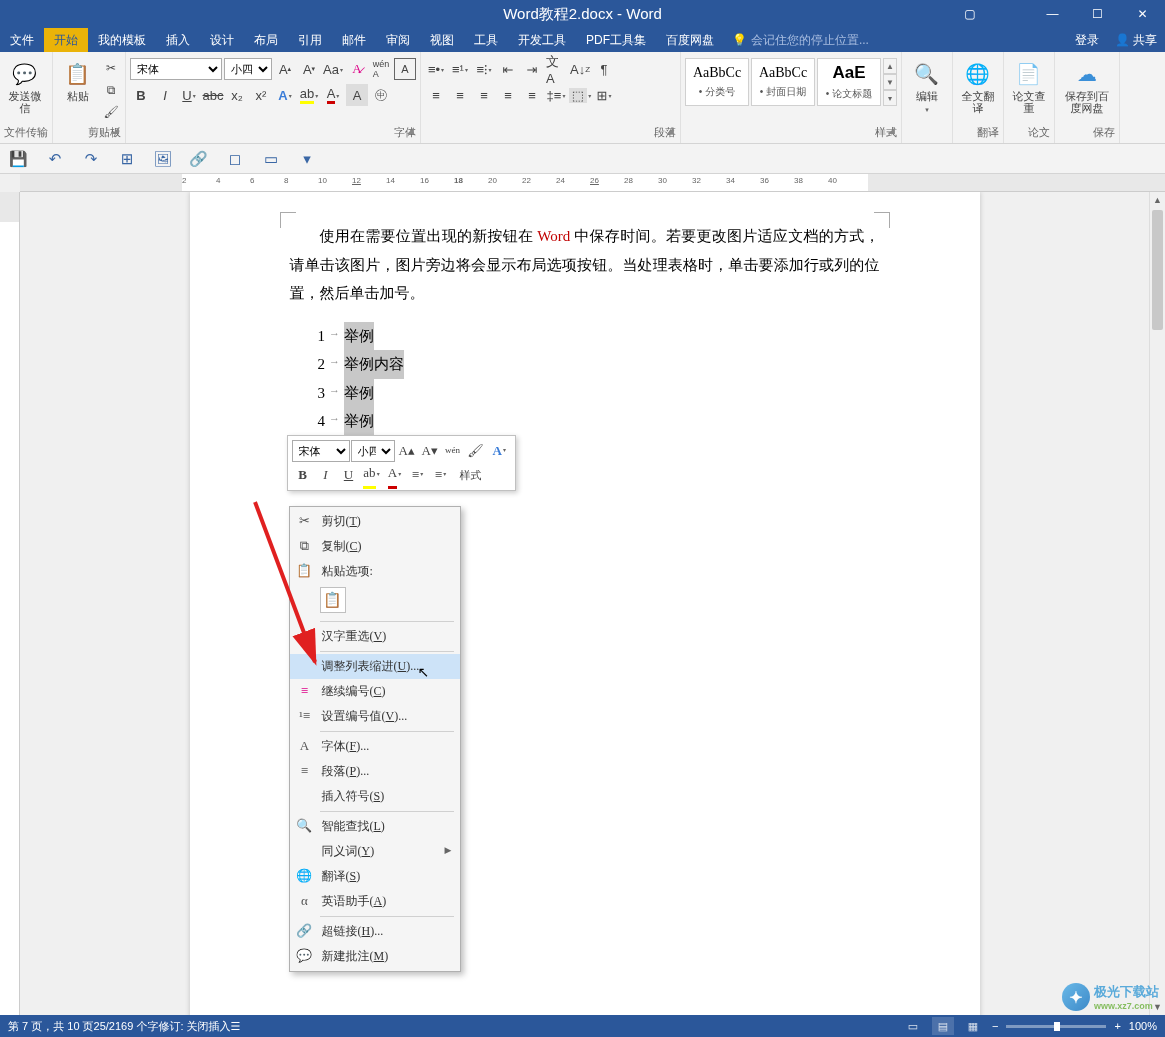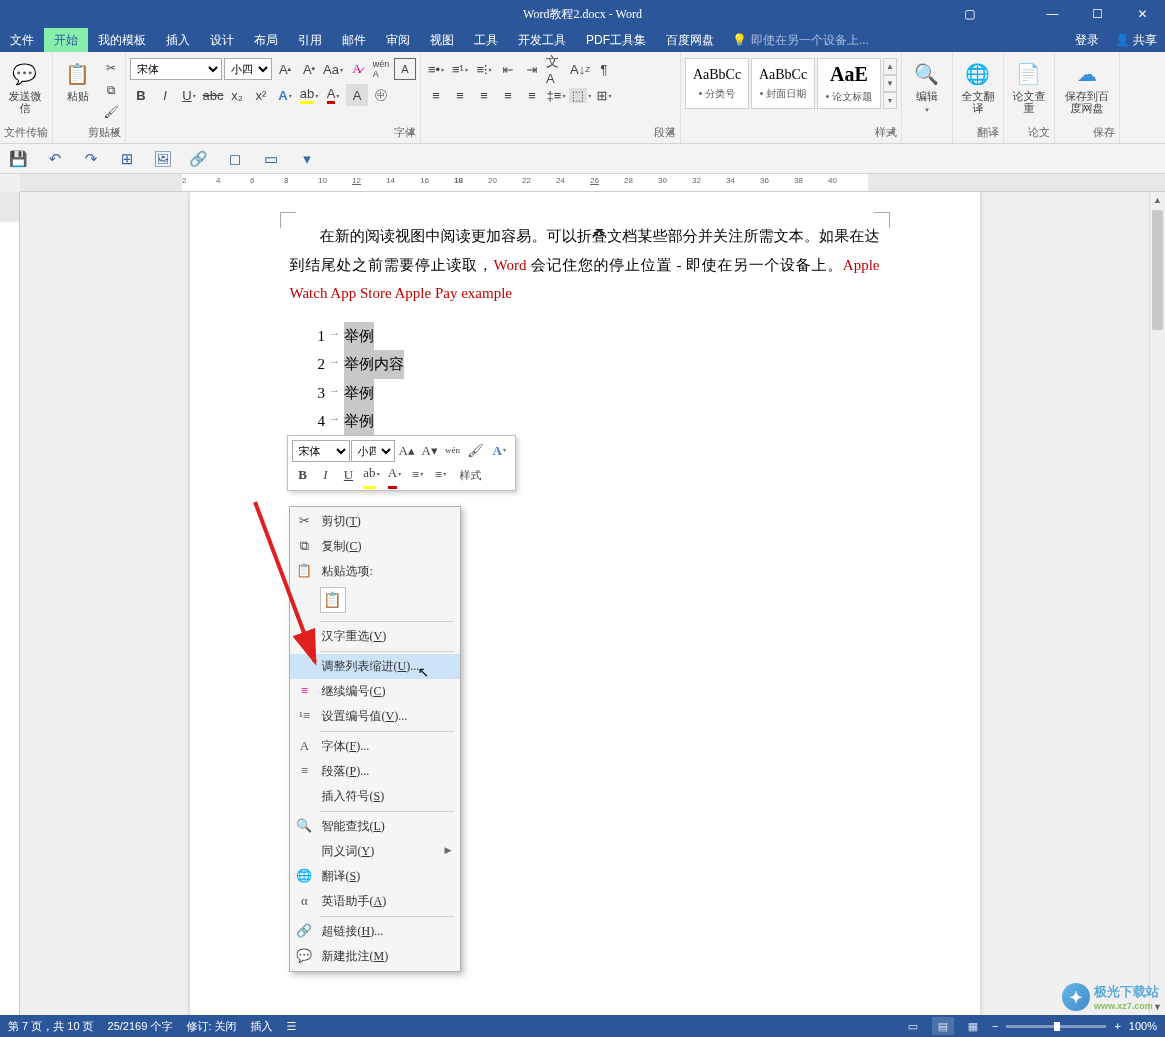--- a/index.html
+++ b/index.html
@@ -1,28 +1,28 @@
 <!DOCTYPE html>
 <html><head>
 <meta charset="utf-8">
 <style>
 * { margin: 0; padding: 0; box-sizing: border-box; }
 body { font-family: "Microsoft YaHei", "Segoe UI", sans-serif; font-size: 12px; background: #fff; overflow: hidden; width: 1165px; height: 1037px; position: relative; }
 
 
 .titlebar { height: 28px; background: #2b579a; color: #fff; display: flex; align-items: center; position: relative; }
-.titlebar .title { position: absolute; left: 50%; transform: translateX(-50%); font-size: 12px; font-family: Liberation Serif, serif; }
+.titlebar .title { position: absolute; left: 50%; transform: translateX(-50%); font-size: 15px; }
 .titlebar .win-controls { position: absolute; right: 0; display: flex; }
 .titlebar .win-controls .wc { width: 45px; height: 28px; display: flex; align-items: center; justify-content: center; cursor: pointer; }
 .titlebar .ribbon-state { position: absolute; right: 180px; width: 30px; text-align: center; }
 
 
 .menubar { height: 24px; background: #2b579a; display: flex; align-items: stretch; color: #fff; font-size: 12px; }
 .menubar .tab { padding: 0 10px; display: flex; align-items: center; cursor: pointer; white-space: nowrap; }
-.menubar .tab.active { background: #86efac; color: #2b579a; }
+.menubar .tab.active { background: #eab308; color: #2b579a; }
 .menubar .tellme { color: #a8bde0; margin-left: 8px; display: flex; align-items: center; gap: 4px; }
 .menubar .right { margin-left: auto; display: flex; }
 .menubar .right .tab { padding: 0 8px; }
 
 
 .ribbon { height: 92px; background: #f3f3f3; border-bottom: 1px solid #d4d4d4; display: flex; }
 .ribbon-group { border-right: 1px solid #e0e0e0; display: flex; flex-direction: column; padding: 2px 4px; }
 .ribbon-group .group-body { flex: 1; display: flex; align-items: flex-start; gap: 2px; padding-top: 4px; }
 .ribbon-group .group-label { height: 16px; font-size: 11px; color: #666; text-align: right; position: relative; }
 .ribbon-group .group-label .launcher { position: absolute; right: 2px; top: 0; font-size: 9px; color: #888; cursor: pointer; }
@@ -92,21 +92,21 @@
 
 
 .red-arrow { position: absolute; pointer-events: none; }
 
 
 .vscroll { position: absolute; right: 0; top: 18px; bottom: 0; width: 16px; background: #f0f0f0; border-left: 1px solid #ddd; }
 .vscroll .arr { height: 16px; display: flex; align-items: center; justify-content: center; font-size: 9px; color: #666; }
 .vscroll .thumb { position: absolute; left: 2px; right: 2px; top: 18px; height: 120px; background: #c8c8c8; border-radius: 2px; }
 
 
-.statusbar { position: absolute; bottom: 0; left: 0; right: 0; height: 22px; background: #2b579a; color: #fff; display: flex; align-items: center; font-size: 11px; padding: 0 8px; gap: 14px; }
+.statusbar { position: absolute; bottom: 0; left: 0; right: 0; height: 22px; background: #2b579a; color: #fff; display: flex; align-items: center; font-size: 11px; padding: 0 8px; }
 .statusbar .right { margin-left: auto; display: flex; align-items: center; gap: 8px; }
 .statusbar .viewbtn { width: 22px; height: 18px; display: flex; align-items: center; justify-content: center; cursor: pointer; opacity: 0.8; }
 .statusbar .viewbtn.active { background: rgba(255,255,255,0.2); }
 .statusbar .zoom-slider { width: 100px; height: 3px; background: rgba(255,255,255,0.4); position: relative; }
 .statusbar .zoom-slider .zthumb { position: absolute; left: 48px; top: -3px; width: 6px; height: 9px; background: #fff; }
 
 
 .watermark { position: absolute; right: 6px; bottom: 26px; display: flex; align-items: center; gap: 4px; font-size: 13px; color: #4aa3d8; font-weight: bold; opacity: 0.9; }
 .watermark .wlogo { width: 28px; height: 28px; border-radius: 50%; background: linear-gradient(135deg,#5bb3e8,#2a7fc4); display: flex; align-items: center; justify-content: center; color: #fff; font-size: 16px; }
 .watermark .sub { font-size: 9px; color: #7ab850; }
@@ -134,21 +134,21 @@
   <div class="tab">引用</div>
   <div class="tab">邮件</div>
   <div class="tab">审阅</div>
   <div class="tab">视图</div>
   <div class="tab">工具</div>
   <div class="tab">开发工具</div>
   <div class="tab">PDF工具集</div>
   <div class="tab">百度网盘</div>
   <div class="tellme">
     <span>💡</span>
-    <span>即使在另一个设备上...</span>
+    <span>会记住您的停止位置...</span>
   </div>
   <div class="right">
     <div class="tab">登录</div>
     <div class="tab">
       <span style="margin-right:3px">👤</span>
       <span>共享</span>
     </div>
   </div>
 </div>
 
@@ -270,21 +270,21 @@
       <div class="styles-gallery">
         <div class="style-item">
           <div class="preview" style="font-size:14px">AaBbCc</div>
           <div class="name">• 分类号</div>
         </div>
         <div class="style-item">
           <div class="preview" style="font-size:14px">AaBbCc</div>
           <div class="name">• 封面日期</div>
         </div>
         <div class="style-item">
-          <div class="preview" style="font-size:20px; font-weight:bold; font-family:Liberation Serif, serif">AaE</div>
+          <div class="preview" style="font-size:17px; font-weight:bold; font-family:Liberation Sans, sans-serif">AaE</div>
           <div class="name">• 论文标题</div>
         </div>
         <div class="gallery-scroll">
           <div class="sb">▲</div>
           <div class="sb">▼</div>
           <div class="sb">▾</div>
         </div>
       </div>
     </div>
     <div class="group-label"><span>样式</span><span class="launcher">◢</span></div>
@@ -390,21 +390,21 @@
   </div>
   <div class="ruler-v">
       <div class="shade"></div>
     </div>
 
   <div class="page-scroll">
     <div class="page">
       <div class="corner-tl"></div>
       <div class="corner-tr"></div>
       <p class="indent">
-        <span>在新的阅读视图中阅读更加容易。可以折叠文档某些部分并关注所需文本。如果在达到结尾处之前需要停止读取，</span><span class="red">Word</span><span> 会记住您的停止位置 - 即使在另一个设备上。</span><span class="red">Apple Watch    App Store    Apple Pay    example</span>
+        <span>使用在需要位置出现的新按钮在 </span><span class="red">Word</span><span> 中保存时间。若要更改图片适应文档的方式，请单击该图片，图片旁边将会显示布局选项按钮。当处理表格时，单击要添加行或列的位置，然后单击加号。</span>
       </p>
       <div class="num-list">
         <div class="li">
             <span>1</span>
             <span class="arrow-mark">→</span>
             <span class="sel">举例</span>
           </div>
         <div class="li">
             <span>2</span>
             <span class="arrow-mark">→</span>

